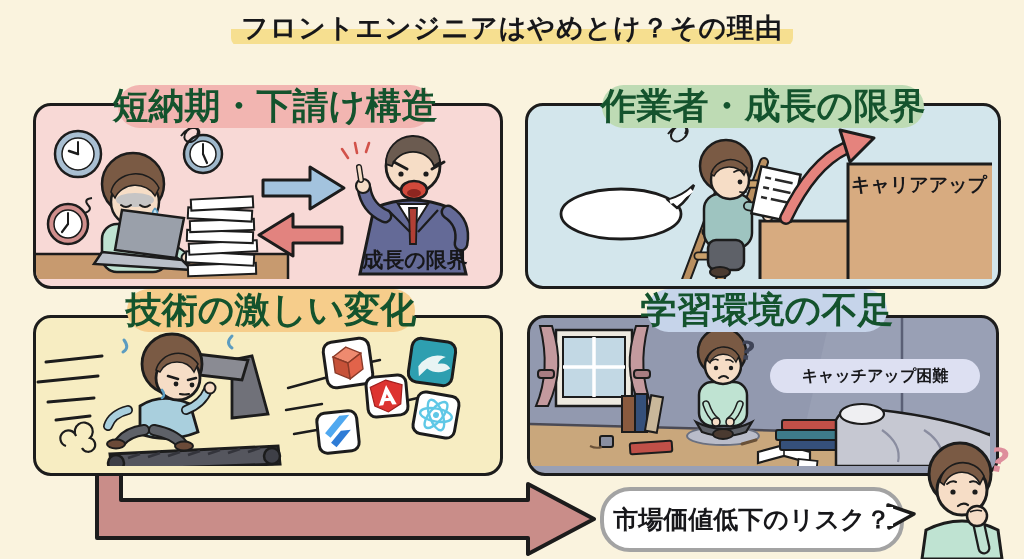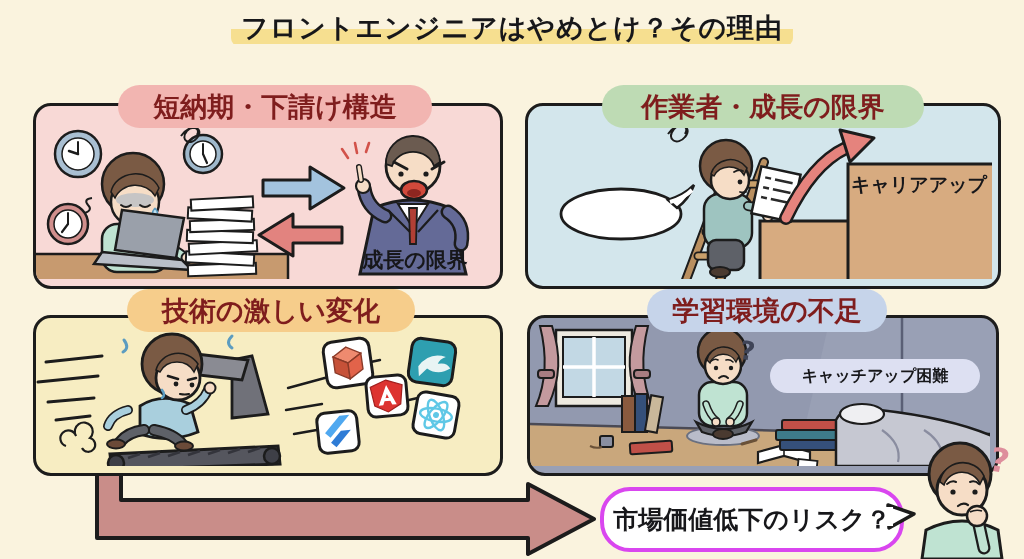--- a/index.html
+++ b/index.html
@@ -6,32 +6,32 @@
   #stage{position:relative;width:1024px;height:559px;background:#faf3de;overflow:hidden;color:#17171a;}
   .abs{position:absolute;}
   #title{left:0;right:0;top:10px;text-align:center;font-size:27px;font-weight:800;letter-spacing:1px;z-index:5;}
   #title span{display:inline-block;padding:0 10px;background:linear-gradient(180deg,rgba(0,0,0,0) 52%,#f6df90 52%,#f6df90 94%,rgba(0,0,0,0) 94%);border-radius:8px;}
   .panel{border:3.5px solid #1c1c1c;border-radius:18px;z-index:2;overflow:hidden;}
   #panel-deadline{left:33px;top:103px;width:464px;height:180px;background:#f8d9d6;}
   #panel-growth{left:525px;top:103px;width:470px;height:180px;background:#d3e6ec;}
   #panel-tech{left:33px;top:315px;width:464px;height:155px;background:#f7edc2;}
   #panel-learning{left:527px;top:315px;width:466px;height:155px;background:#99a0b5;}
   .panel svg{position:absolute;left:0;top:0;}
-  .pill{z-index:4;border-radius:22px;display:flex;align-items:center;justify-content:center;font-size:27px;font-weight:800;color:#7f1d1d;white-space:nowrap;}
+  .pill{z-index:4;border-radius:22px;display:flex;align-items:center;justify-content:center;font-size:36px;font-weight:800;color:#14532d;white-space:nowrap;}
   #pill-deadline{left:118px;top:85px;width:314px;height:43px;background:#f2b5b1;}
   #pill-growth{left:602px;top:85px;width:322px;height:43px;background:#bedbb4;}
   #pill-tech{left:127px;top:289px;width:288px;height:43px;background:#f6cd8b;}
   #pill-learning{left:647px;top:289px;width:240px;height:43px;background:#c6d4ea;}
   .overlay-label{z-index:6;font-weight:800;text-align:center;}
   #client-label{left:348px;top:246px;width:134px;font-size:21px;}
   #speech-label{left:560px;top:198px;width:118px;font-size:20px;}
   #career-label{left:848px;top:172px;width:142px;font-size:19px;}
   #badge-catchup{left:770px;top:359px;width:210px;height:34px;background:#dde0f2;border-radius:17px;display:flex;align-items:center;justify-content:center;font-size:16px;font-weight:800;z-index:6;}
   #learning-question{left:740px;top:336px;font-size:26px;font-weight:800;color:#3f4457;z-index:6;transform:rotate(8deg);}
-  #conclusion-bubble{left:600px;top:487px;width:296px;height:57px;background:#ffffff;border:4px solid #d946ef;border-radius:30px;display:flex;align-items:center;justify-content:center;font-size:25px;font-weight:800;z-index:6;white-space:nowrap;}
+  #conclusion-bubble{left:600px;top:487px;width:296px;height:57px;background:#ffffff;border:4px solid #a3a3a3;border-radius:30px;display:flex;align-items:center;justify-content:center;font-size:25px;font-weight:800;z-index:6;white-space:nowrap;}
   #thinker-question{left:990px;top:441px;font-size:33px;font-weight:800;color:#de8e9c;z-index:7;transform:rotate(12deg);}
   .svg-layer{z-index:1;}
   .svg-top{z-index:6;}
 </style>
 </head>
 <body>
 
 <div id="stage">
 
   <div class="abs" id="title">

